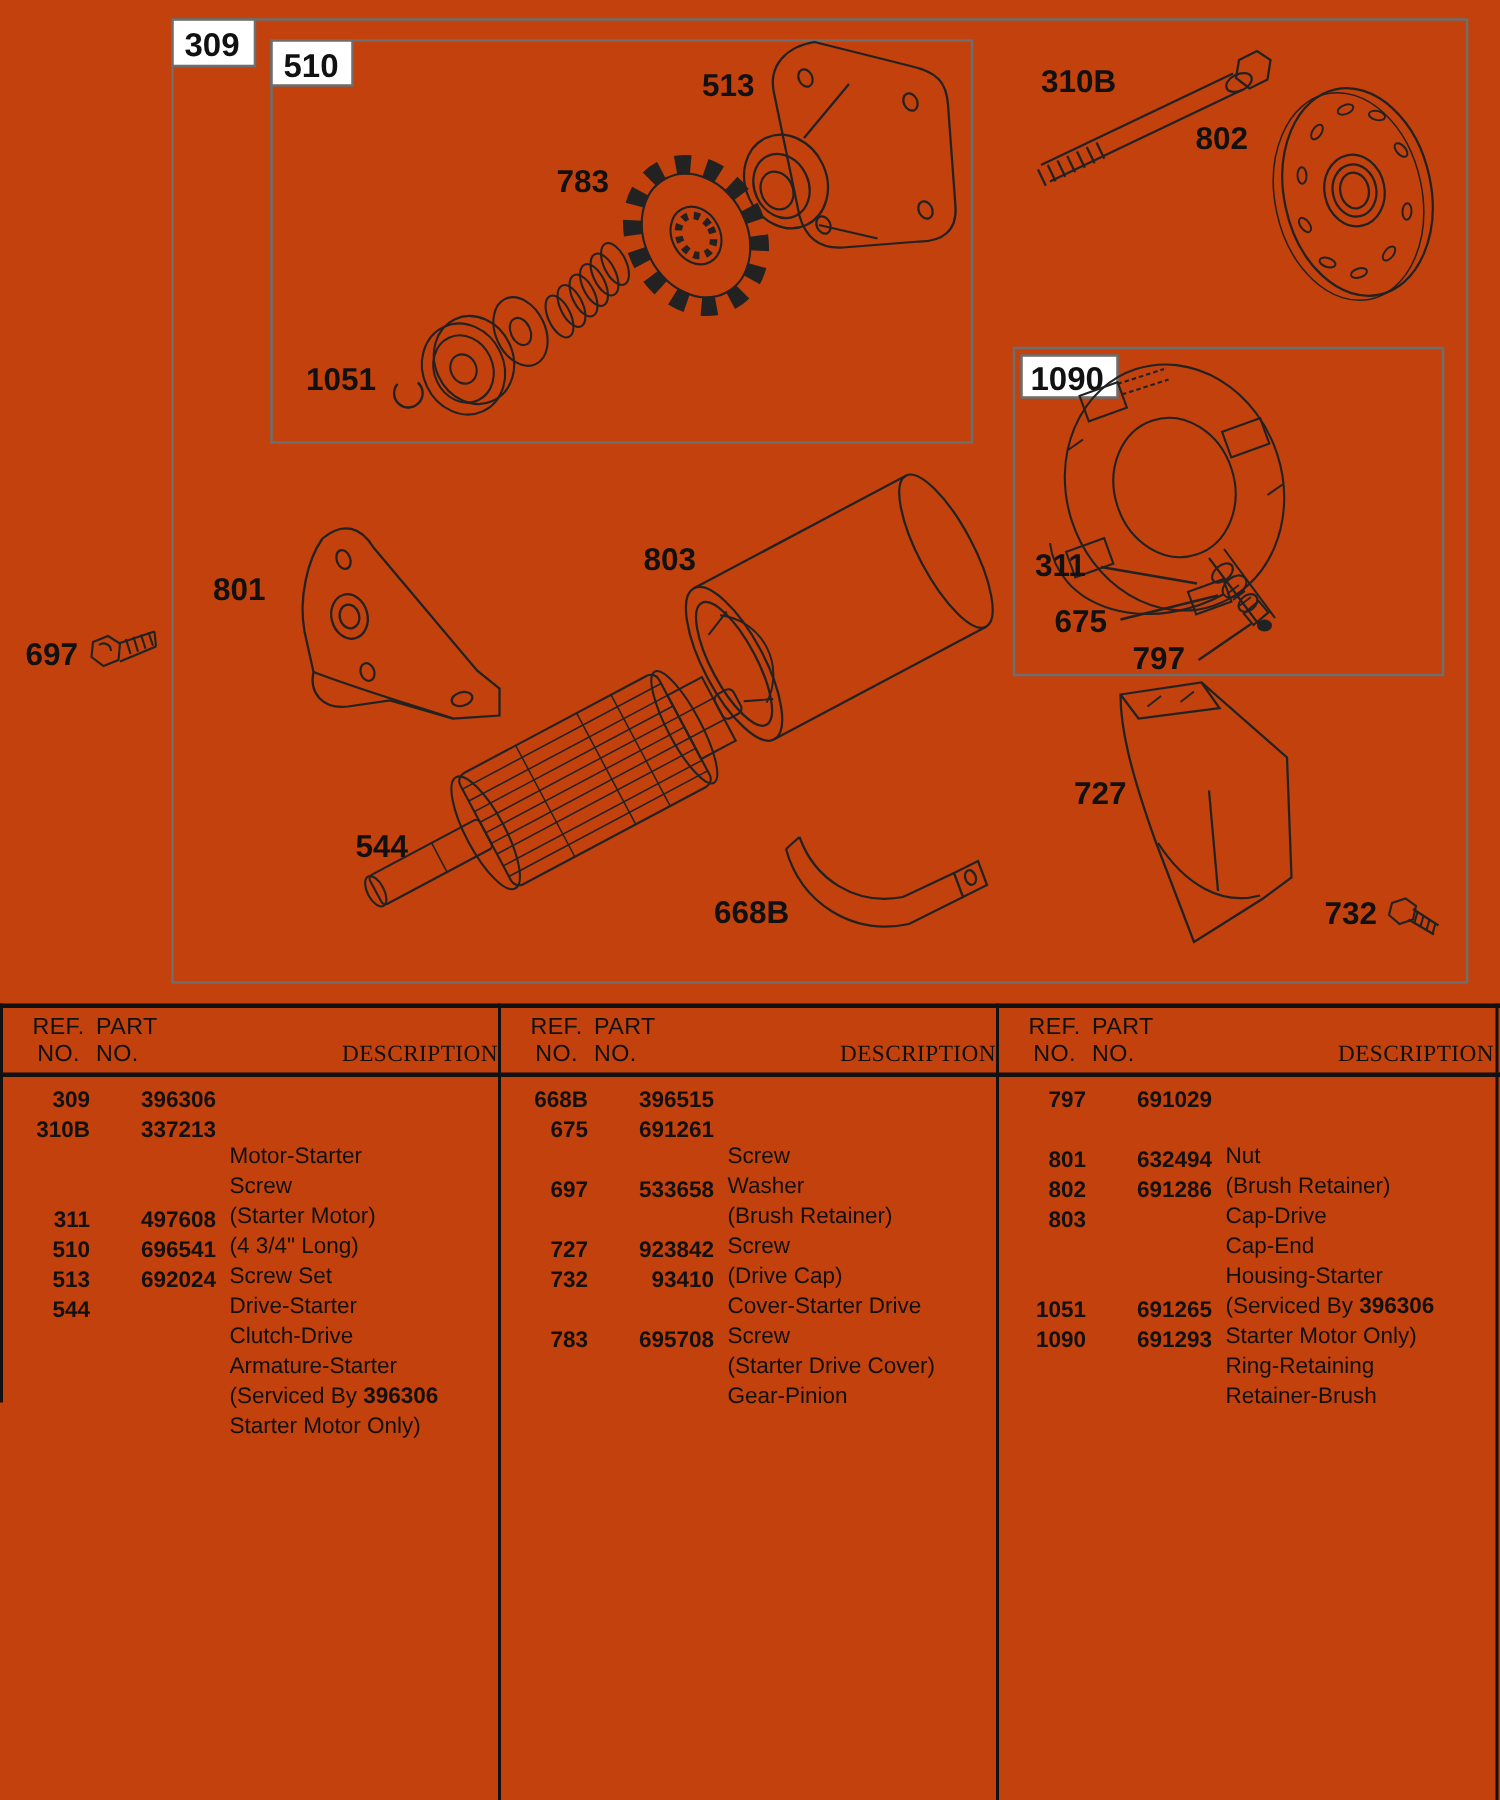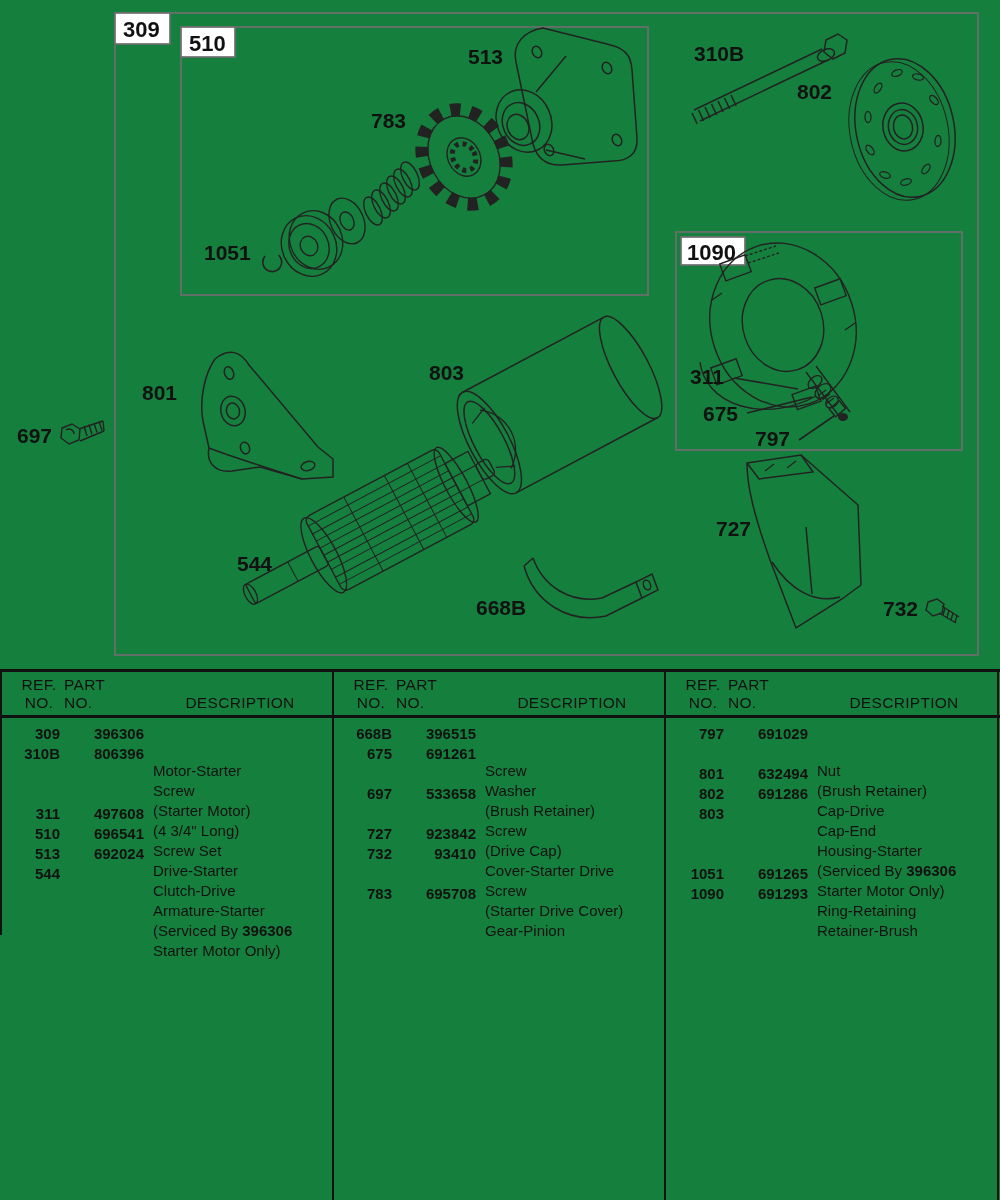--- a/index.html
+++ b/index.html
@@ -1,36 +1,36 @@
 <!DOCTYPE html>
 <html><head>
 <meta charset="utf-8">
 <style>
   html,body{margin:0;padding:0;background:#ffffff;width:1000px;height:1200px;overflow:hidden;
     font-family:"Liberation Sans",sans-serif;color:#111;}
-  .page{position:relative;width:1000px;height:1200px;background:#15803d;}
+  .page{position:relative;width:1000px;height:1200px;background:#c2410c;}
   .diagram{position:absolute;left:0;top:0;width:1000px;height:662px;}
   svg text.plabel{font-family:"Liberation Sans",sans-serif;font-weight:bold;font-size:21px;fill:#111;}
   svg text.boxlabel{font-family:"Liberation Sans",sans-serif;font-weight:bold;font-size:22px;fill:#111;}
 
   .parts-table{position:absolute;left:0;top:669px;width:1000px;height:476px;}
   .tline-top{position:absolute;left:0;top:0;width:1000px;height:3px;background:#111;}
   .tline-head{position:absolute;left:0;top:46px;width:1000px;height:3px;background:#111;}
   .vline{position:absolute;top:0;width:2px;background:#111;}
   .v1{left:332px;height:531px;}
   .v2{left:664px;height:531px;}
   .vleft{left:0;height:266px;}
   .vright{left:997px;height:531px;}
   .tcol{position:absolute;top:0;width:330px;height:531px;}
   .tc0{left:2px;}.tc1{left:334px;}.tc2{left:666px;}
   .thead{position:absolute;top:7px;left:0;width:100%;display:grid;
     grid-template-columns:62px 84px 1fr;font-size:15.5px;line-height:18px;letter-spacing:0.3px;}
   .thead .h-ref{text-align:center;padding-left:12px;}
   .thead .h-part{}
-  .thead .h-desc{text-align:center;padding-top:18px;}
+  .thead .h-desc{text-align:right;padding-top:18px;font-family:Liberation Serif, serif;}
   .trows{position:absolute;top:55px;left:0;width:100%;}
   .row{display:grid;grid-template-columns:58px 84px 1fr;height:20px;font-size:15px;line-height:20px;}
   .row .ref{text-align:right;font-weight:bold;}
   .row .part{text-align:right;font-weight:bold;}
   .row .desc{padding-left:9px;white-space:nowrap;margin-top:37px;}
   .row .desc b{font-weight:bold;}
 </style>
 </head>
 <body>
 
@@ -250,21 +250,21 @@
       <div class="trows">
 
           <div class="row">
             <span class="ref">309</span>
             <span class="part">396306</span>
             <span class="desc"><span>Motor-Starter</span><b></b></span>
           </div>
 
           <div class="row">
             <span class="ref">310B</span>
-            <span class="part">806396</span>
+            <span class="part">337213</span>
             <span class="desc"><span>Screw</span><b></b></span>
           </div>
 
           <div class="row">
             <span class="ref"></span>
             <span class="part"></span>
             <span class="desc"><span>(Starter Motor)</span><b></b></span>
           </div>
 
           <div class="row">

